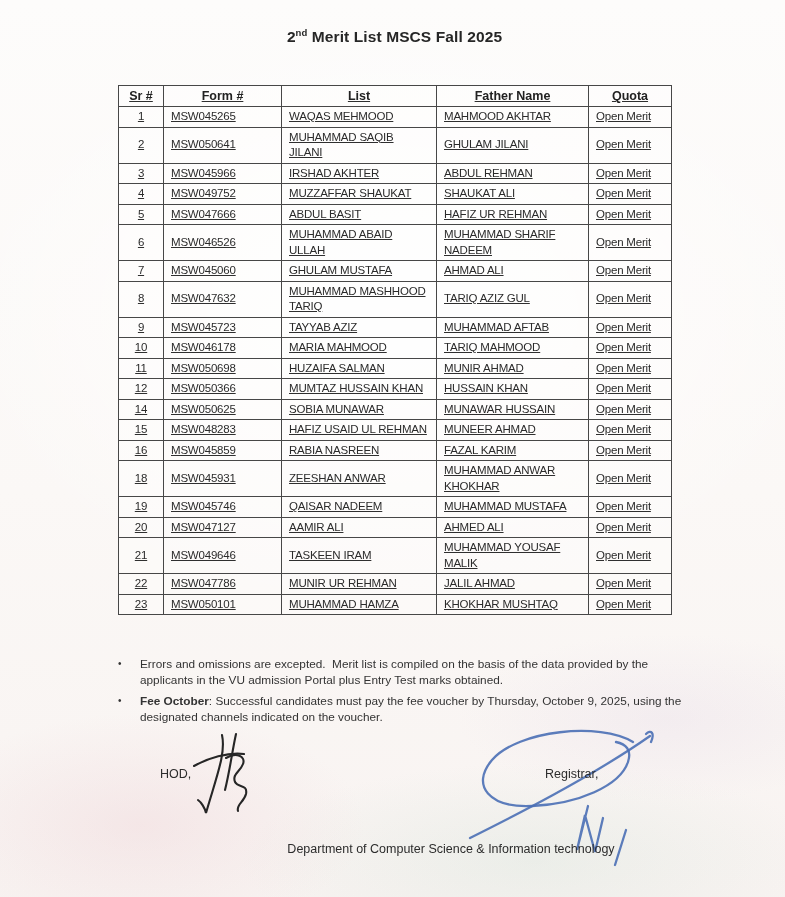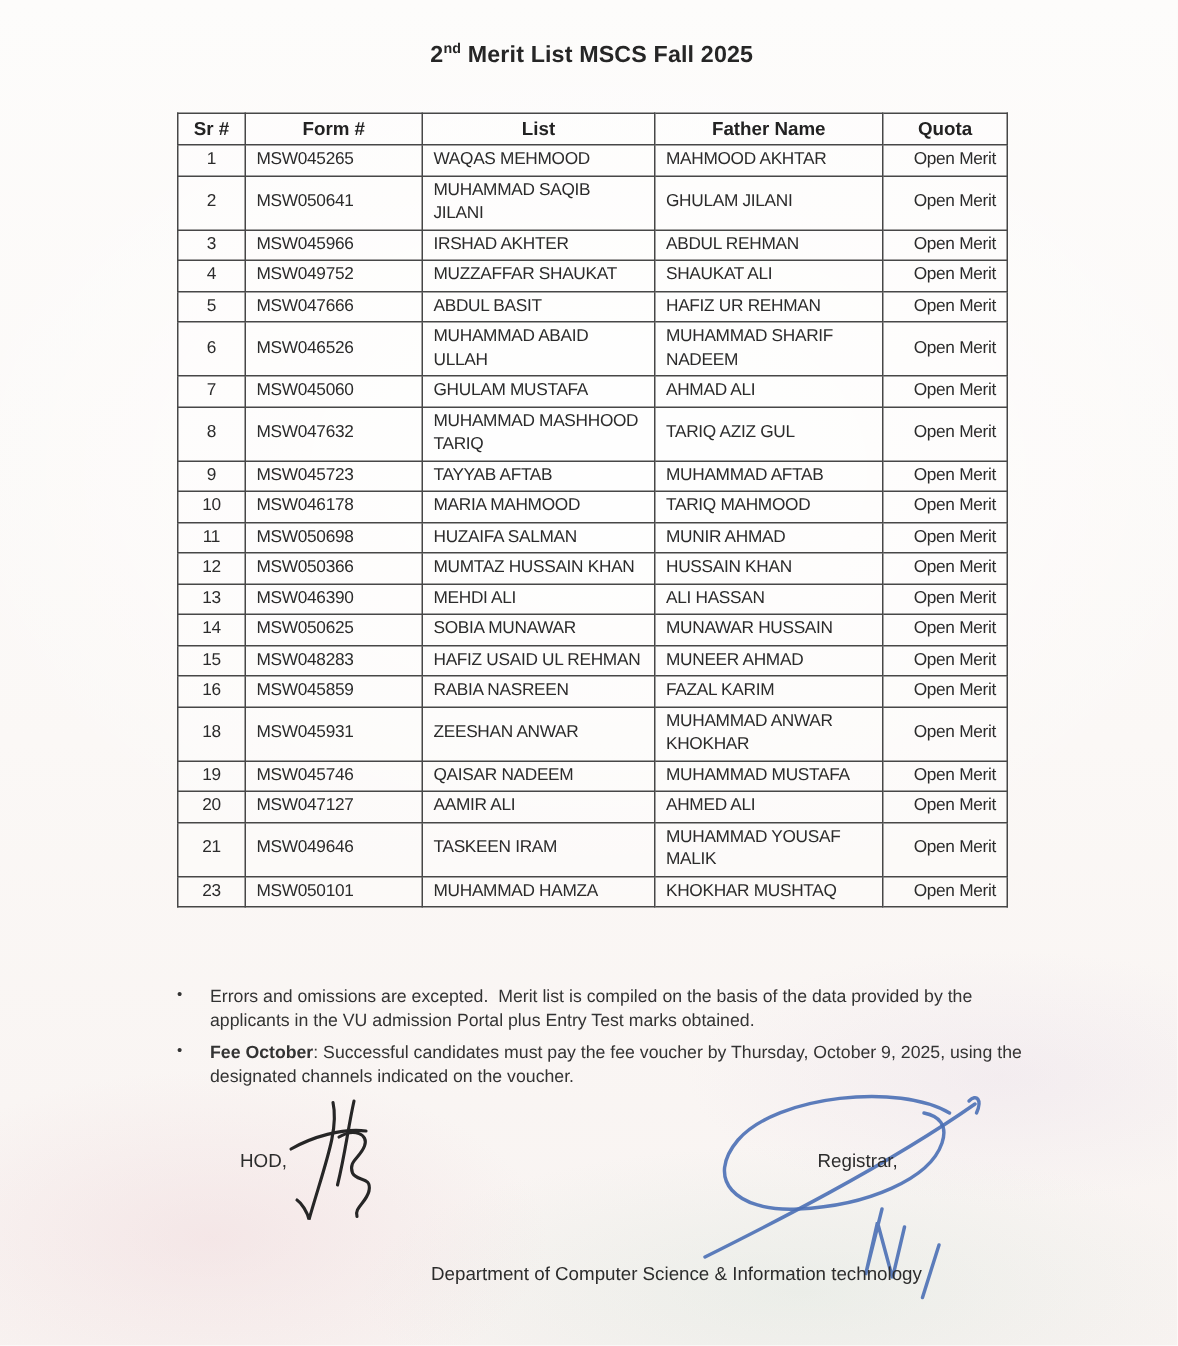--- a/index.html
+++ b/index.html
@@ -25,40 +25,41 @@
       radial-gradient(ellipse 600px 400px at 50% 35%, rgba(255,255,255,0.85), transparent 75%),
       linear-gradient(180deg,#fdfcfb 0%, #fbf8f6 55%, #f8f3f1 100%);
   }
   .doc-title{
     position:absolute;top:27px;left:0;width:100%;
     text-align:center;font-size:15.5px;font-weight:bold;color:#262626;
     letter-spacing:0.1px;padding-left:4px;
   }
   .doc-title sup{font-size:9.5px;}
   table.merit{
-    position:absolute;left:118px;top:75px;
+    position:absolute;left:118px;top:85px;
     border-collapse:collapse;table-layout:fixed;width:553px;
     background:rgba(255,255,255,0.35);
+    text-decoration:underline;
   }
   table.merit th, table.merit td{
     border:1.5px solid var(--border-c);
     vertical-align:middle;
     overflow:hidden;
   }
   table.merit th{
     font-size:12.5px;font-weight:bold;text-align:center;
     height:21px;padding:1px 2px;color:#222;
   }
   table.merit td{
     font-size:11.5px;letter-spacing:-0.2px;line-height:15.5px;
     padding:2px 7px;color:#2b2b2b;
   }
   td.c-sr{text-align:center;padding:2px 2px;}
   td.c-form{padding-left:12px;}
-  td.c-quota{text-align:right;padding:2px 2px;}
+  td.c-quota{text-align:left;padding:2px 2px;}
   .notes{
     position:absolute;left:118px;top:656px;width:566px;
     list-style:none;
   }
   .notes li{
     display:flex;gap:14px;margin-bottom:5px;
     font-size:11.8px;line-height:16px;color:#333;
   }
   .notes .bullet{flex:0 0 8px;font-size:10px;line-height:16px;color:#333;}
   .notes .bold{font-weight:bold;}
@@ -164,21 +165,21 @@
       <td class="c-sr">8</td>
       <td class="c-form">MSW047632</td>
       <td class="c-name">MUHAMMAD MASHHOOD TARIQ</td>
       <td class="c-father">TARIQ AZIZ GUL</td>
       <td class="c-quota">Open Merit</td>
     </tr>
 
     <tr>
       <td class="c-sr">9</td>
       <td class="c-form">MSW045723</td>
-      <td class="c-name">TAYYAB AFTAB</td>
+      <td class="c-name">TAYYAB AZIZ</td>
       <td class="c-father">MUHAMMAD AFTAB</td>
       <td class="c-quota">Open Merit</td>
     </tr>
 
     <tr>
       <td class="c-sr">10</td>
       <td class="c-form">MSW046178</td>
       <td class="c-name">MARIA MAHMOOD</td>
       <td class="c-father">TARIQ MAHMOOD</td>
       <td class="c-quota">Open Merit</td>
@@ -193,27 +194,20 @@
     </tr>
 
     <tr>
       <td class="c-sr">12</td>
       <td class="c-form">MSW050366</td>
       <td class="c-name">MUMTAZ HUSSAIN KHAN</td>
       <td class="c-father">HUSSAIN KHAN</td>
       <td class="c-quota">Open Merit</td>
     </tr>
 
-    <tr>
-      <td class="c-sr">13</td>
-      <td class="c-form">MSW046390</td>
-      <td class="c-name">MEHDI ALI</td>
-      <td class="c-father">ALI HASSAN</td>
-      <td class="c-quota">Open Merit</td>
-    </tr>
 
     <tr>
       <td class="c-sr">14</td>
       <td class="c-form">MSW050625</td>
       <td class="c-name">SOBIA MUNAWAR</td>
       <td class="c-father">MUNAWAR HUSSAIN</td>
       <td class="c-quota">Open Merit</td>
     </tr>
 
     <tr>
@@ -258,20 +252,27 @@
     </tr>
 
     <tr>
       <td class="c-sr">21</td>
       <td class="c-form">MSW049646</td>
       <td class="c-name">TASKEEN IRAM</td>
       <td class="c-father">MUHAMMAD YOUSAF MALIK</td>
       <td class="c-quota">Open Merit</td>
     </tr>
 
+    <tr>
+      <td class="c-sr">22</td>
+      <td class="c-form">MSW047786</td>
+      <td class="c-name">MUNIR UR REHMAN</td>
+      <td class="c-father">JALIL AHMAD</td>
+      <td class="c-quota">Open Merit</td>
+    </tr>
 
     <tr>
       <td class="c-sr">23</td>
       <td class="c-form">MSW050101</td>
       <td class="c-name">MUHAMMAD HAMZA</td>
       <td class="c-father">KHOKHAR MUSHTAQ</td>
       <td class="c-quota">Open Merit</td>
     </tr>
   </tbody>
   </table>

